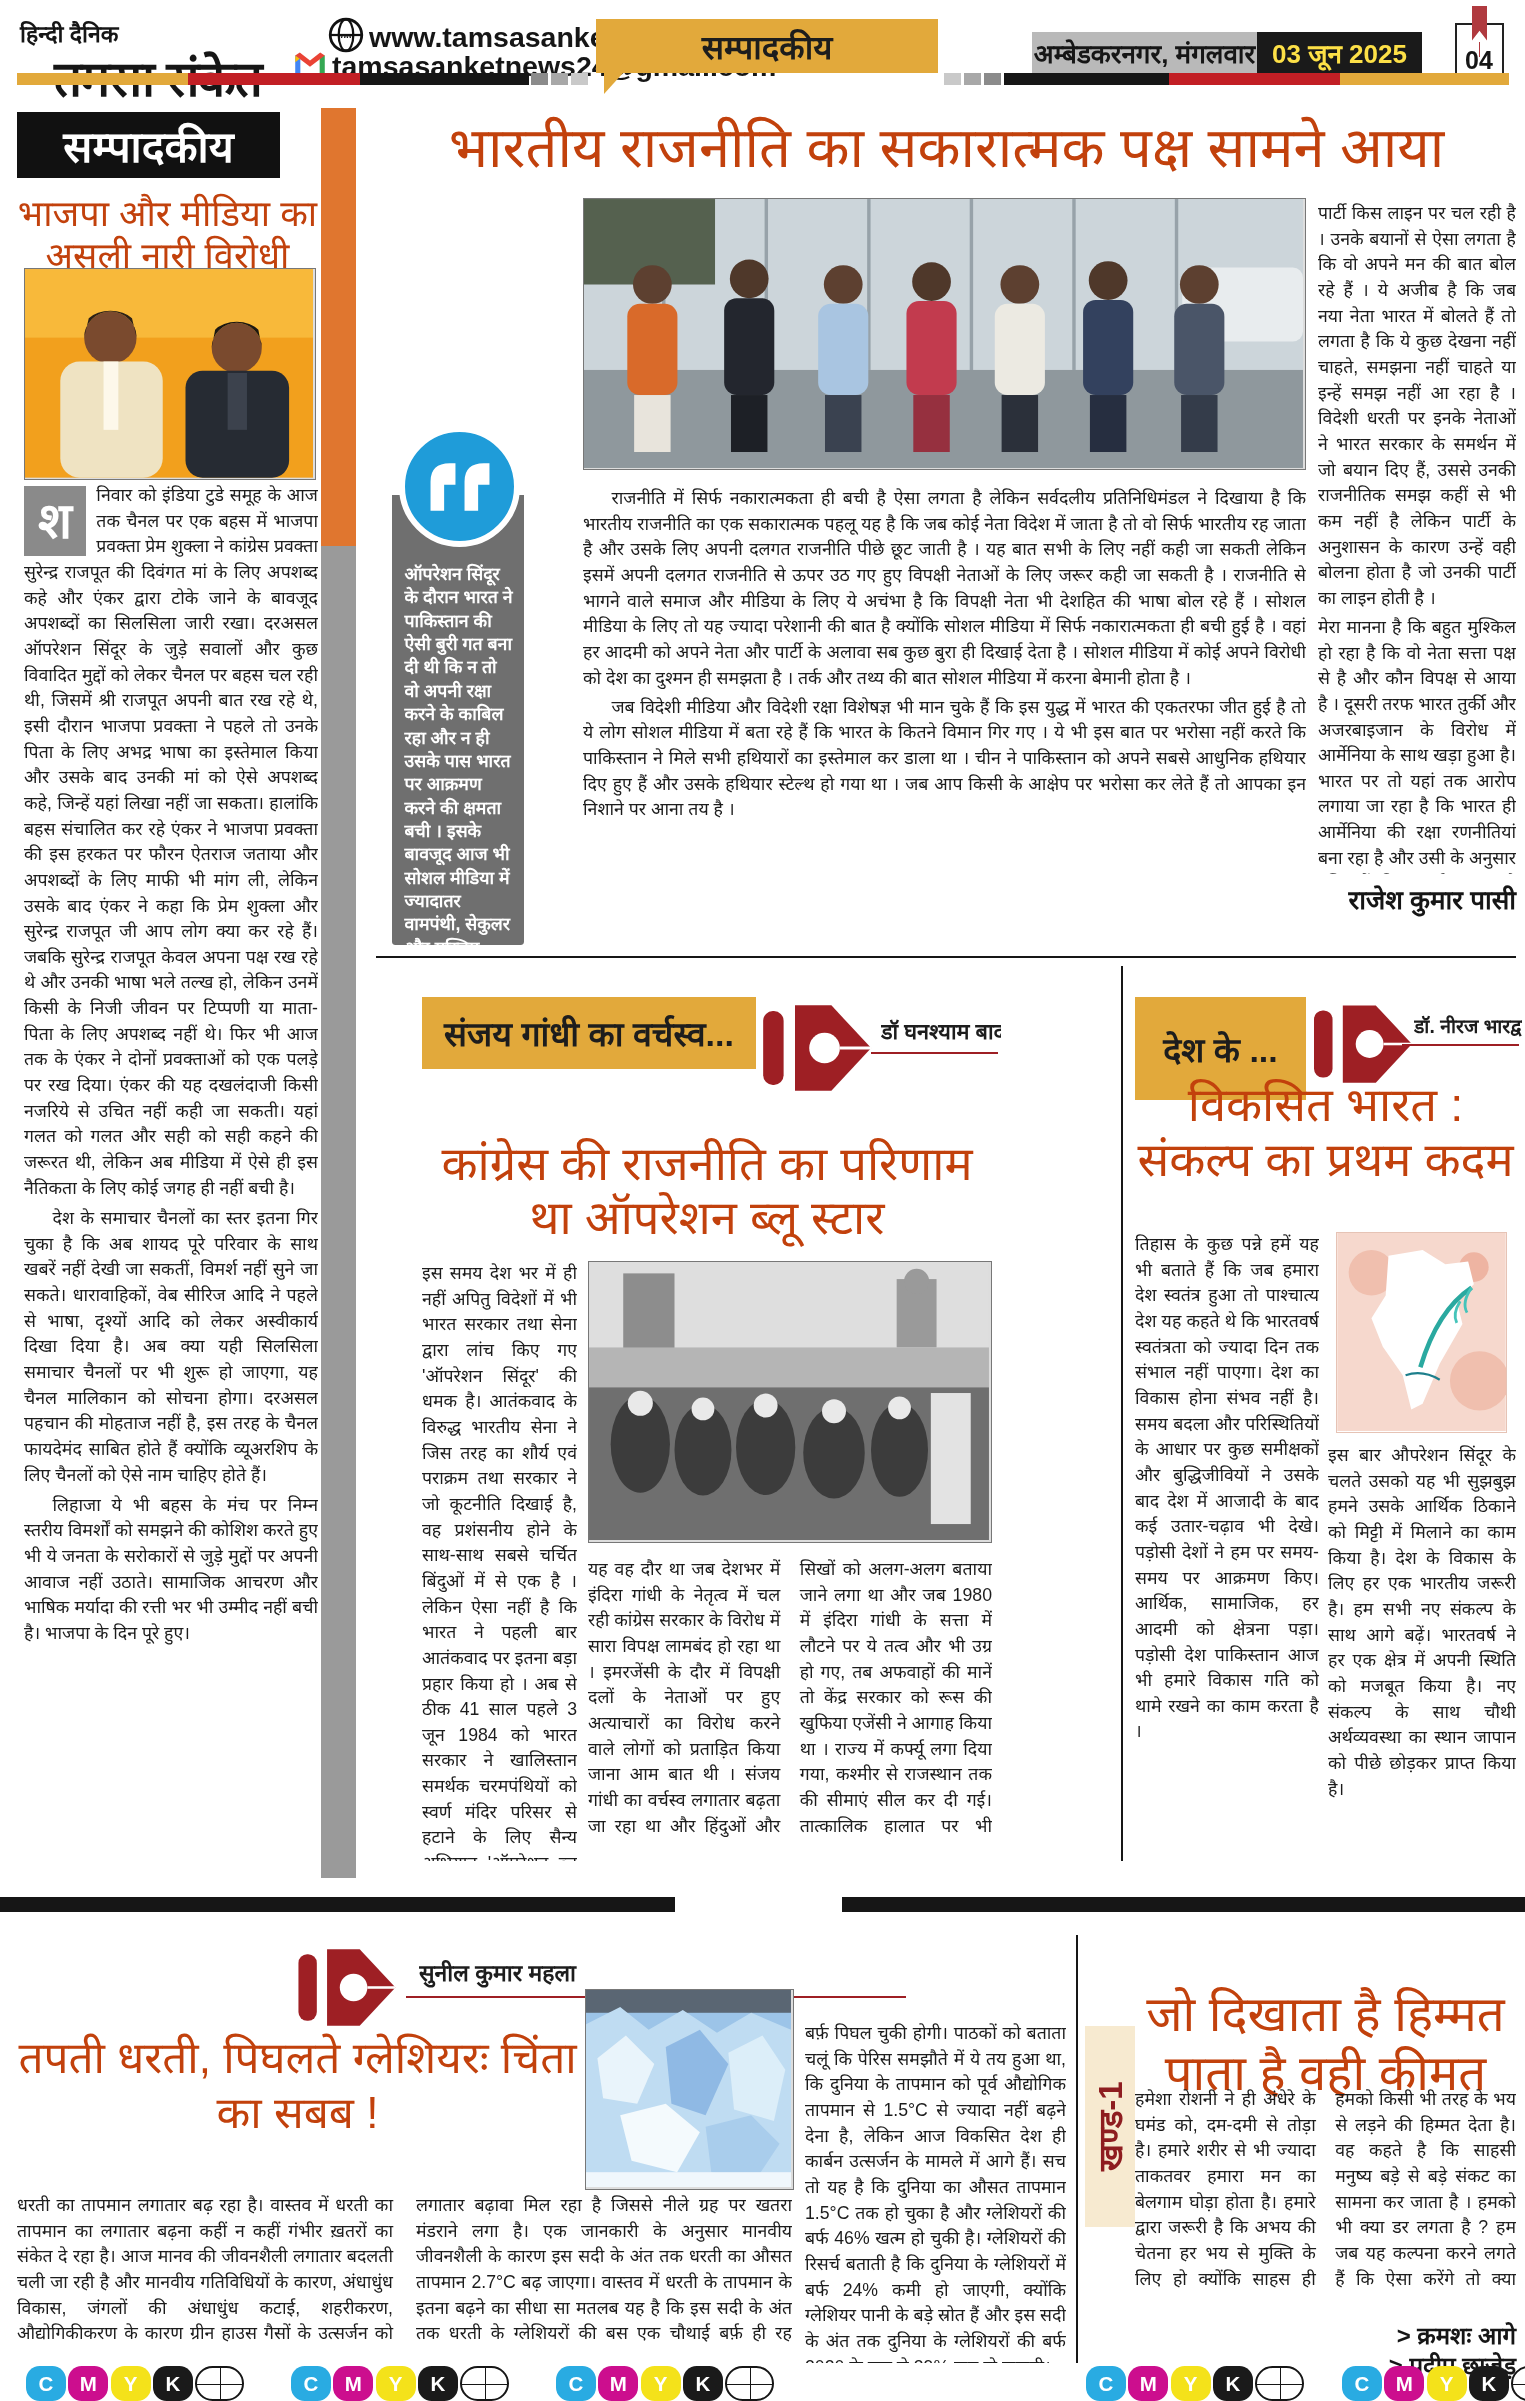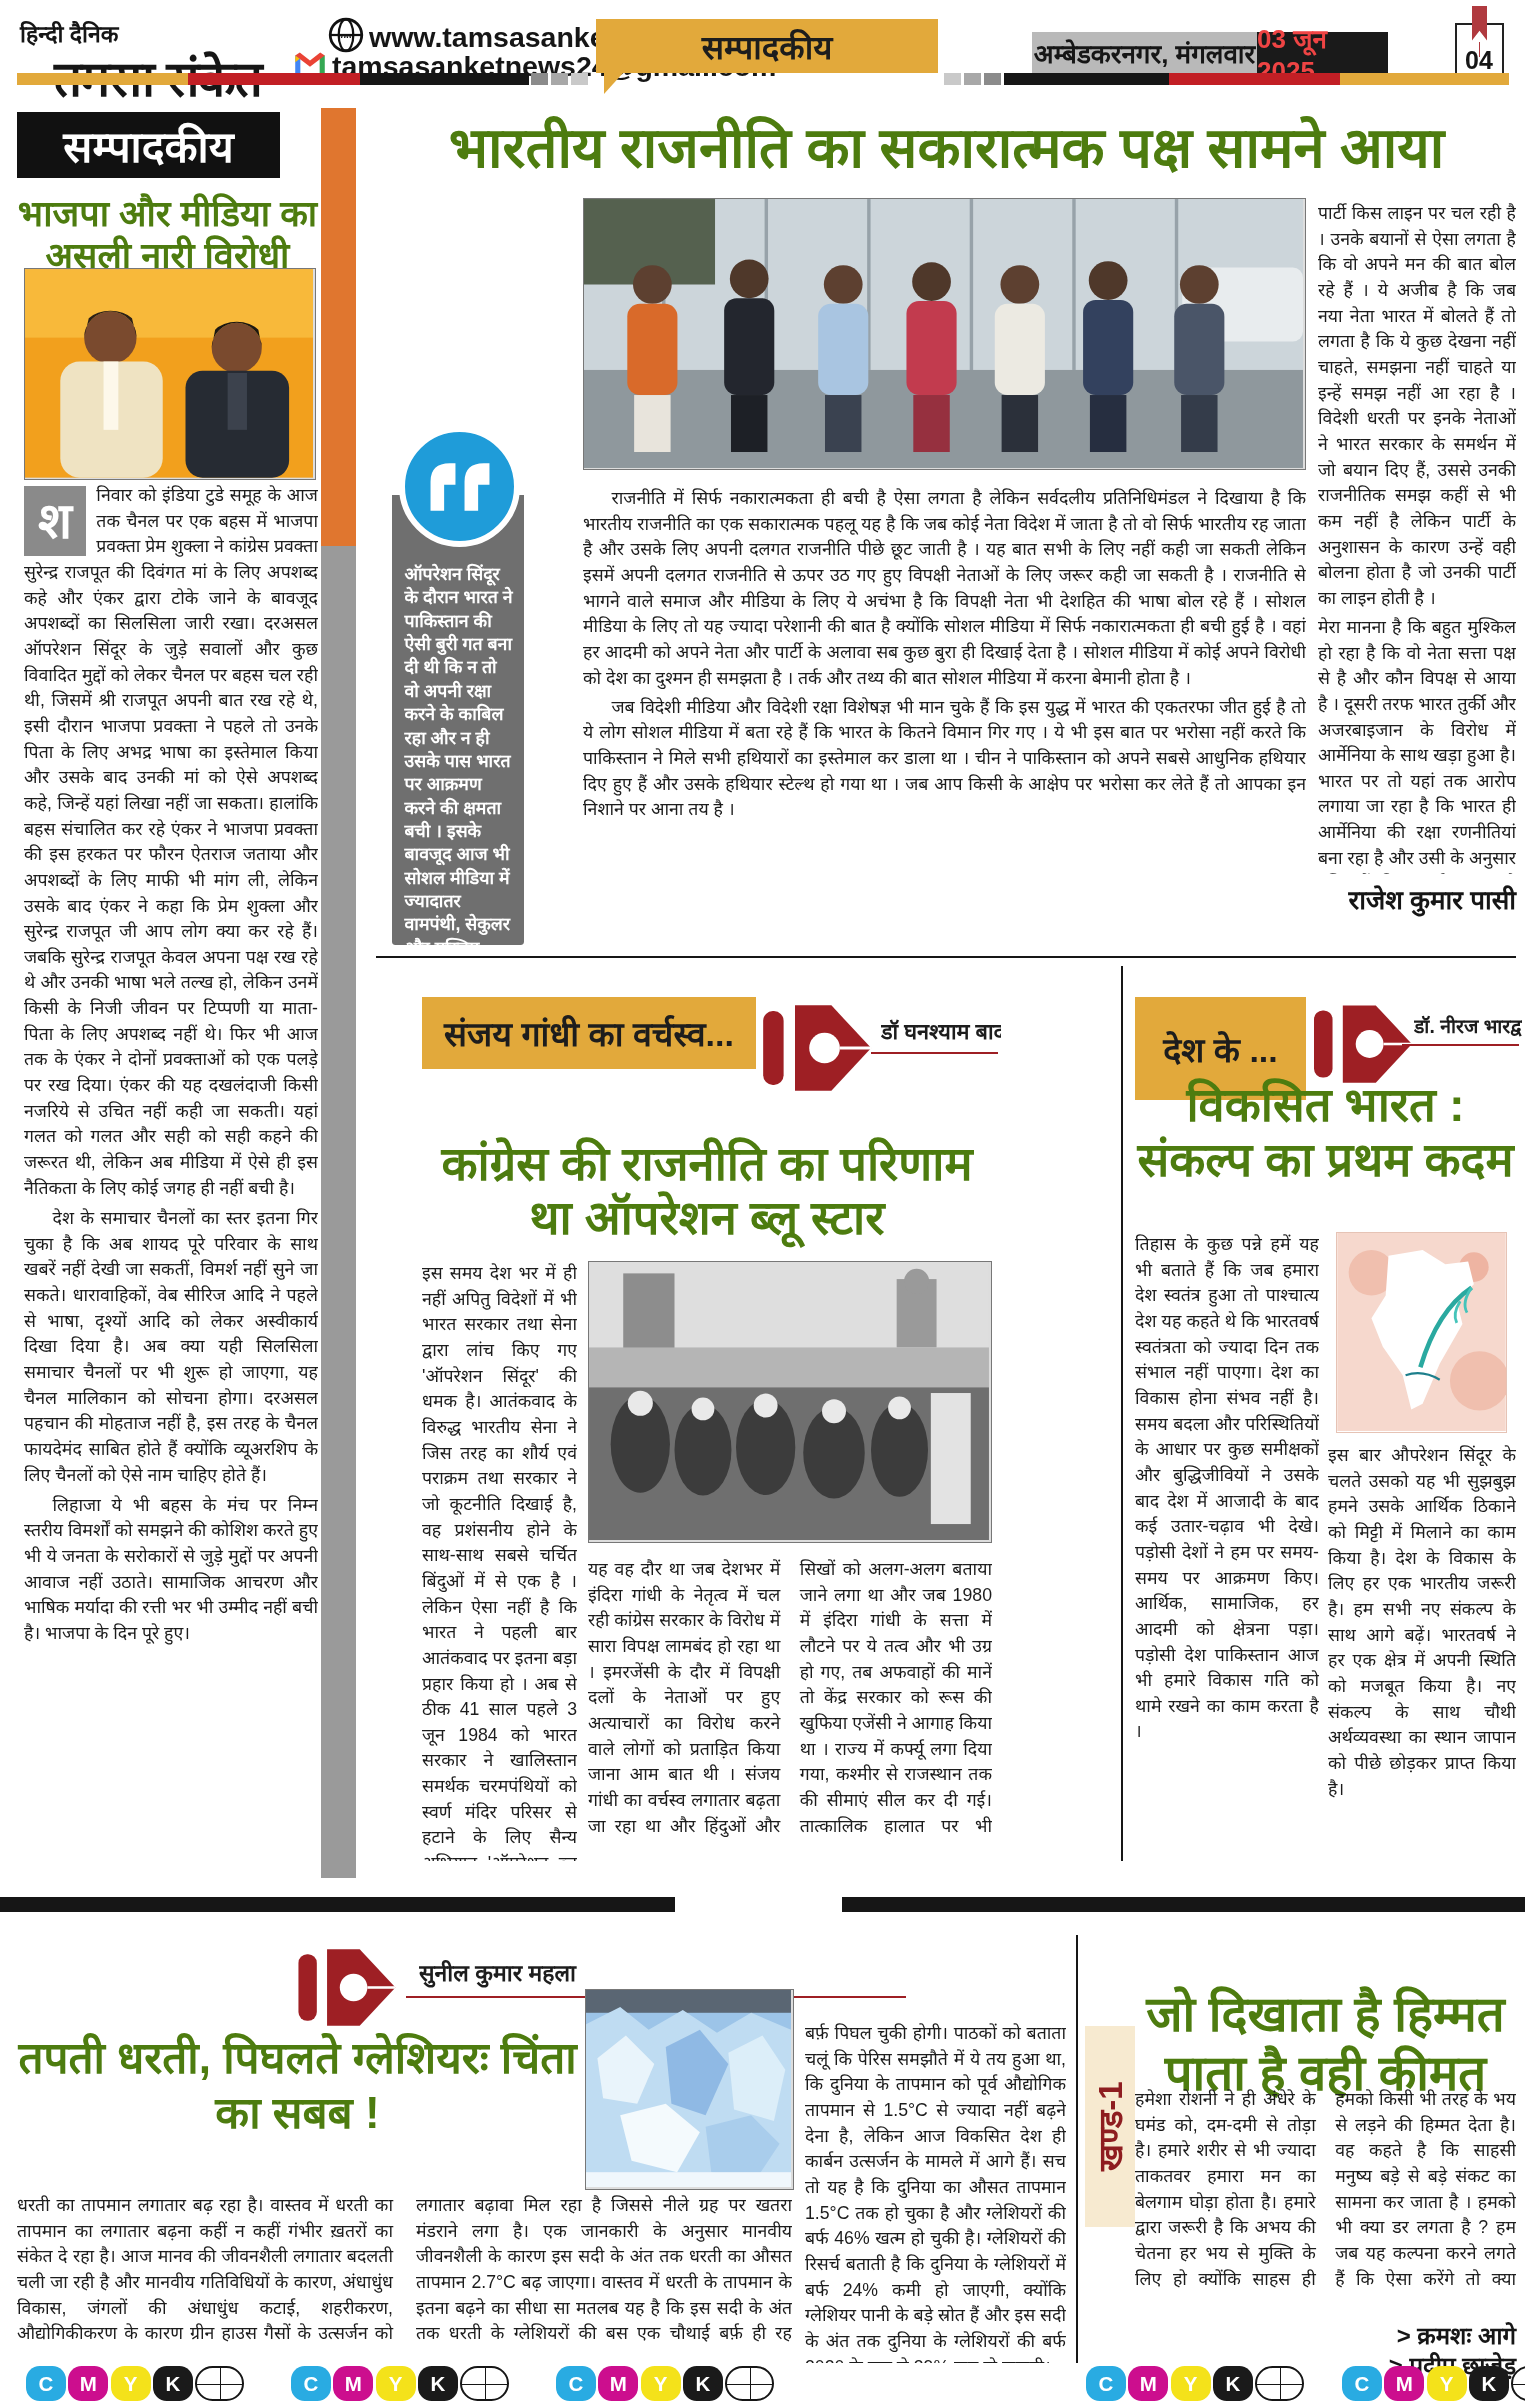--- a/index.html
+++ b/index.html
@@ -2,21 +2,21 @@
 <html style="font-size:9px"><head>
 <meta charset="utf-8">
 <style>
   html,body{margin:0;padding:0;background:#e9e9e9;}
   .page{position:relative;width:1526px;height:2401px;background:#ffffff;
         font-family:"Liberation Sans","DejaVu Sans",sans-serif;color:#161616;overflow:hidden;}
   .abs{position:absolute;}
   .bold{font-weight:bold;}
   .center{text-align:center;}
   .bodytxt{font-size:17.7px;line-height:1.45;text-align:justify;color:#1c1c1c;overflow:hidden;}
-  .headline{font-weight:bold;color:#4d7c0f;}
+  .headline{font-weight:normal;color:#c2410c;}
   .kicker{background:#E2A93B;display:flex;align-items:center;justify-content:center;
           font-weight:bold;color:#1d1d1d;overflow:hidden;}
   .author{font-weight:bold;color:#1d1d1d;white-space:nowrap;overflow:hidden;}
   .author-rule{background:#9E1F24;height:2.3px;}
   .photo-frame{border:1.7px solid #777;box-sizing:border-box;overflow:hidden;background:#ddd;}
   .chip{width:40px;height:35px;border-radius:13.7px;display:flex;align-items:center;justify-content:center;
         font-weight:bold;font-size:20.5px;color:#fff;margin-right:2.3px;}
   .cmyk-group{display:flex;align-items:center;}
   .reg{width:49px;height:35px;border:2.3px solid #161616;border-radius:17.7px;position:relative;background:#fff;box-sizing:border-box;}
   .reg:before{content:"";position:absolute;left:50%;top:0;bottom:0;width:1.7px;background:#161616;}
@@ -60,21 +60,21 @@
     <path d="M2,6 L2,18 L10,12 Z" fill="#FBBC05"></path>
   </svg>
   <div class="abs bold" style="left:332px;top:50px;font-size:28.5px;">tamsasanketnews24@gmail.com</div>
 
   <div class="abs kicker" style="left:596px;top:19.4px;width:342px;height:54px;font-size:33px;">
     <span>सम्पादकीय</span>
   </div>
   <div class="abs notch" style="left:604px;top:73px;"></div>
 
   <div class="abs" style="left:1032px;top:32px;width:225px;height:42px;background:#b9b9b9;display:flex;align-items:center;justify-content:center;font-size:26px;font-weight:bold;">अम्बेडकरनगर, मंगलवार</div>
-  <div class="abs" style="left:1257px;top:32px;width:131px;height:42px;background:#1a1a1a;color:#ef4444;display:flex;align-items:center;justify-content:center;font-size:26px;font-weight:bold;">03 जून 2025</div>
+  <div class="abs" style="left:1257px;top:32px;width:165px;height:42px;background:#1a1a1a;color:#fde047;display:flex;align-items:center;justify-content:center;font-size:26px;font-weight:bold;">03 जून 2025</div>
 
   <div class="abs" style="left:1455px;top:23px;width:49px;height:54px;background:#fff;border:2.3px solid #222;box-sizing:border-box;">
     <div class="abs" style="left:15px;top:-19.4px;width:15px;height:35px;background:#B03A3F;clip-path:polygon(0 0,100% 0,100% 100%,50% 72%,0 100%);"></div>
     <div class="abs" style="left:21.7px;top:17px;width:1.7px;height:15px;background:#B03A3F;"></div>
     <div class="abs" style="left:0;bottom:0px;width:44px;text-align:center;font-size:25px;font-weight:bold;">04</div>
   </div>
 
   <div>
     <div class="abs" style="left:17px;top:73px;width:171px;height:12px;background:#E2A93B;"></div>
     <div class="abs" style="left:188px;top:73px;width:172px;height:12px;background:#C21F25;"></div>

